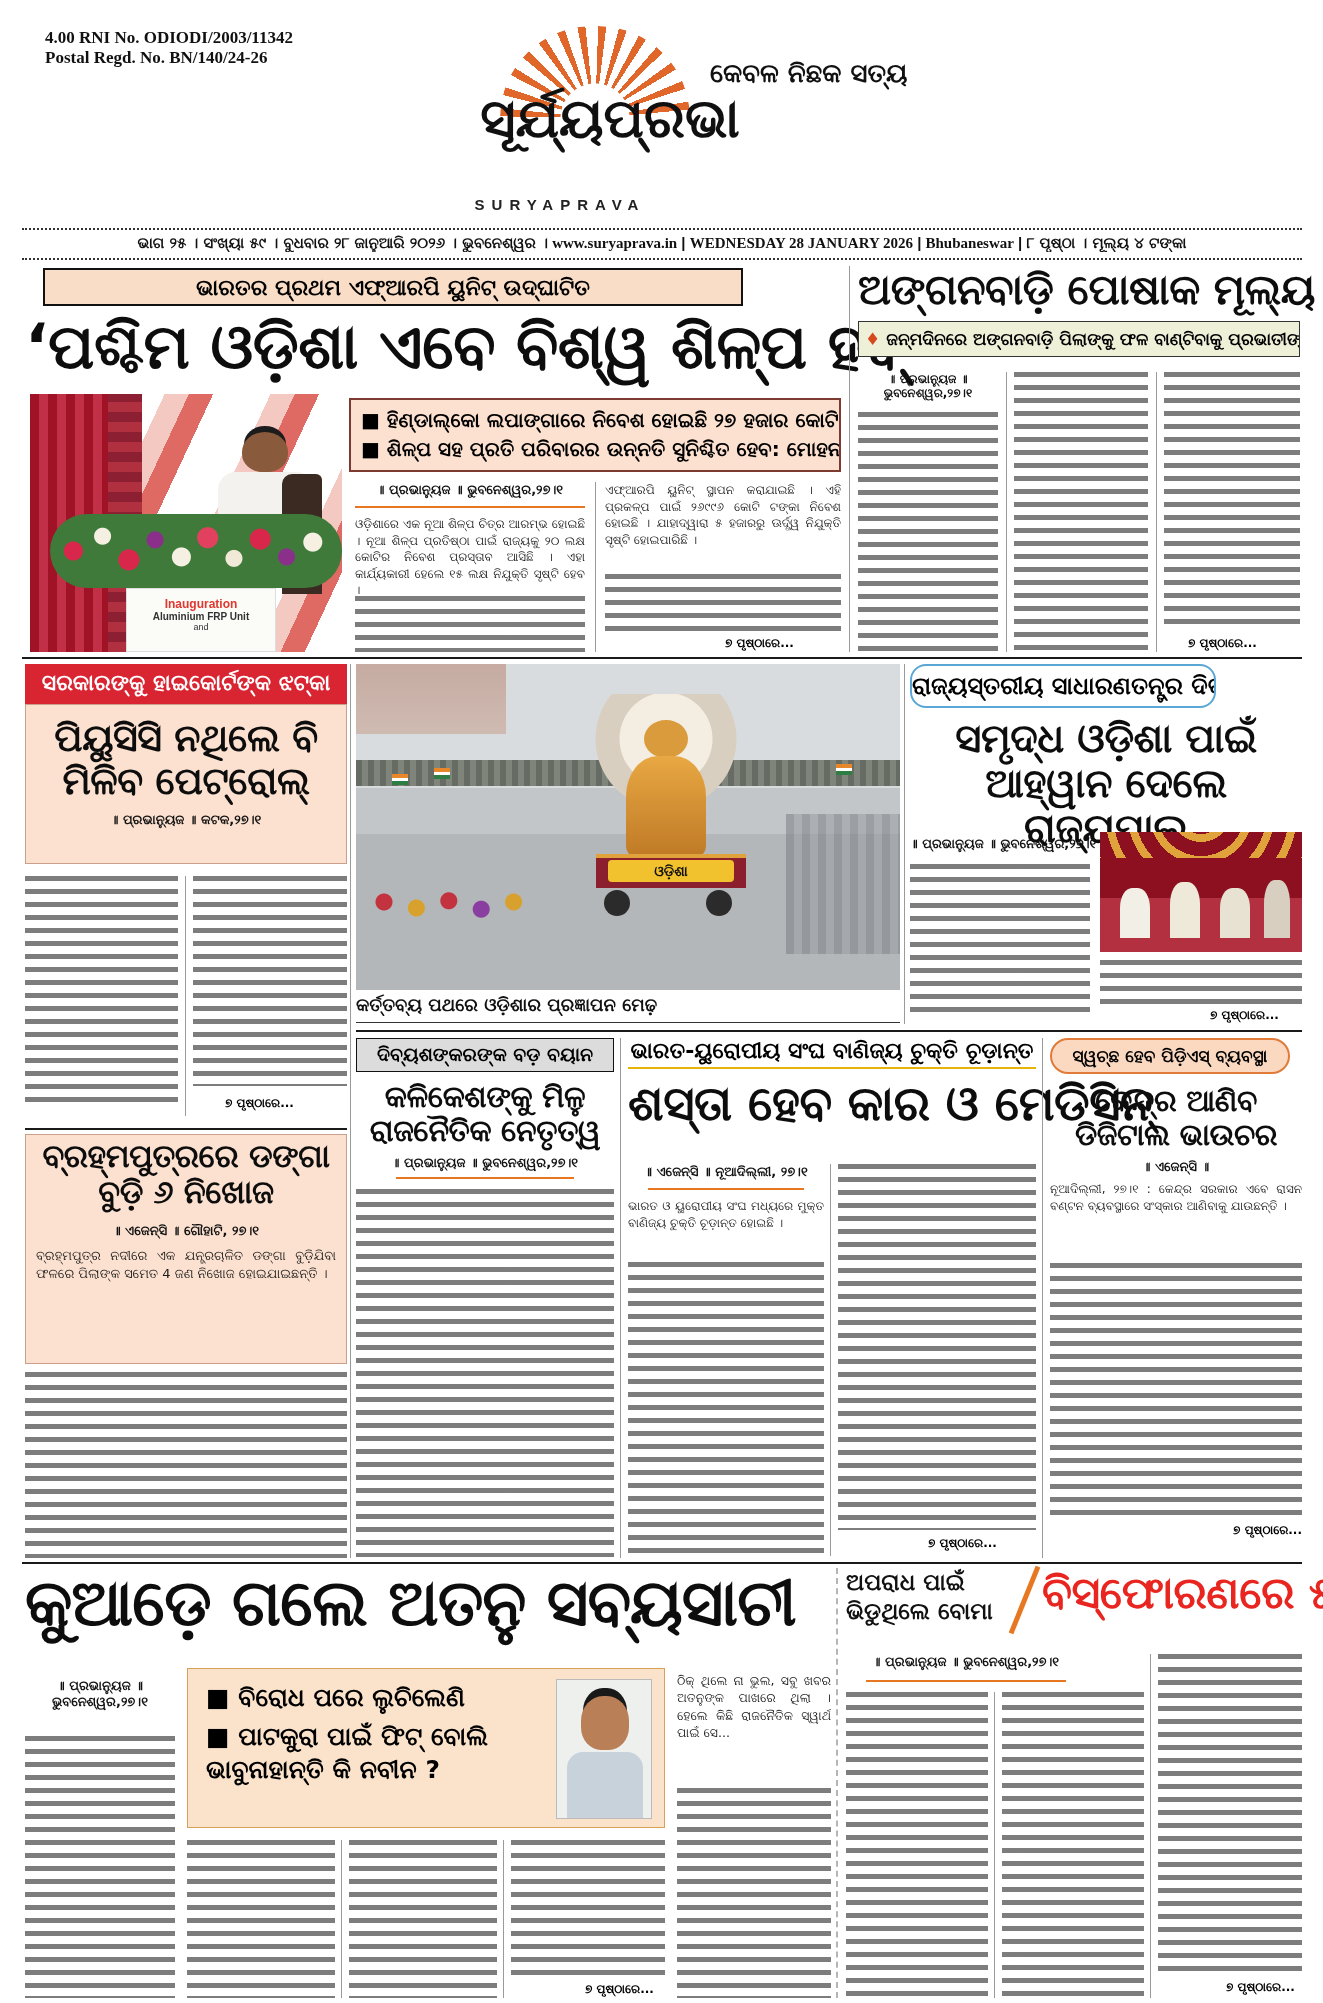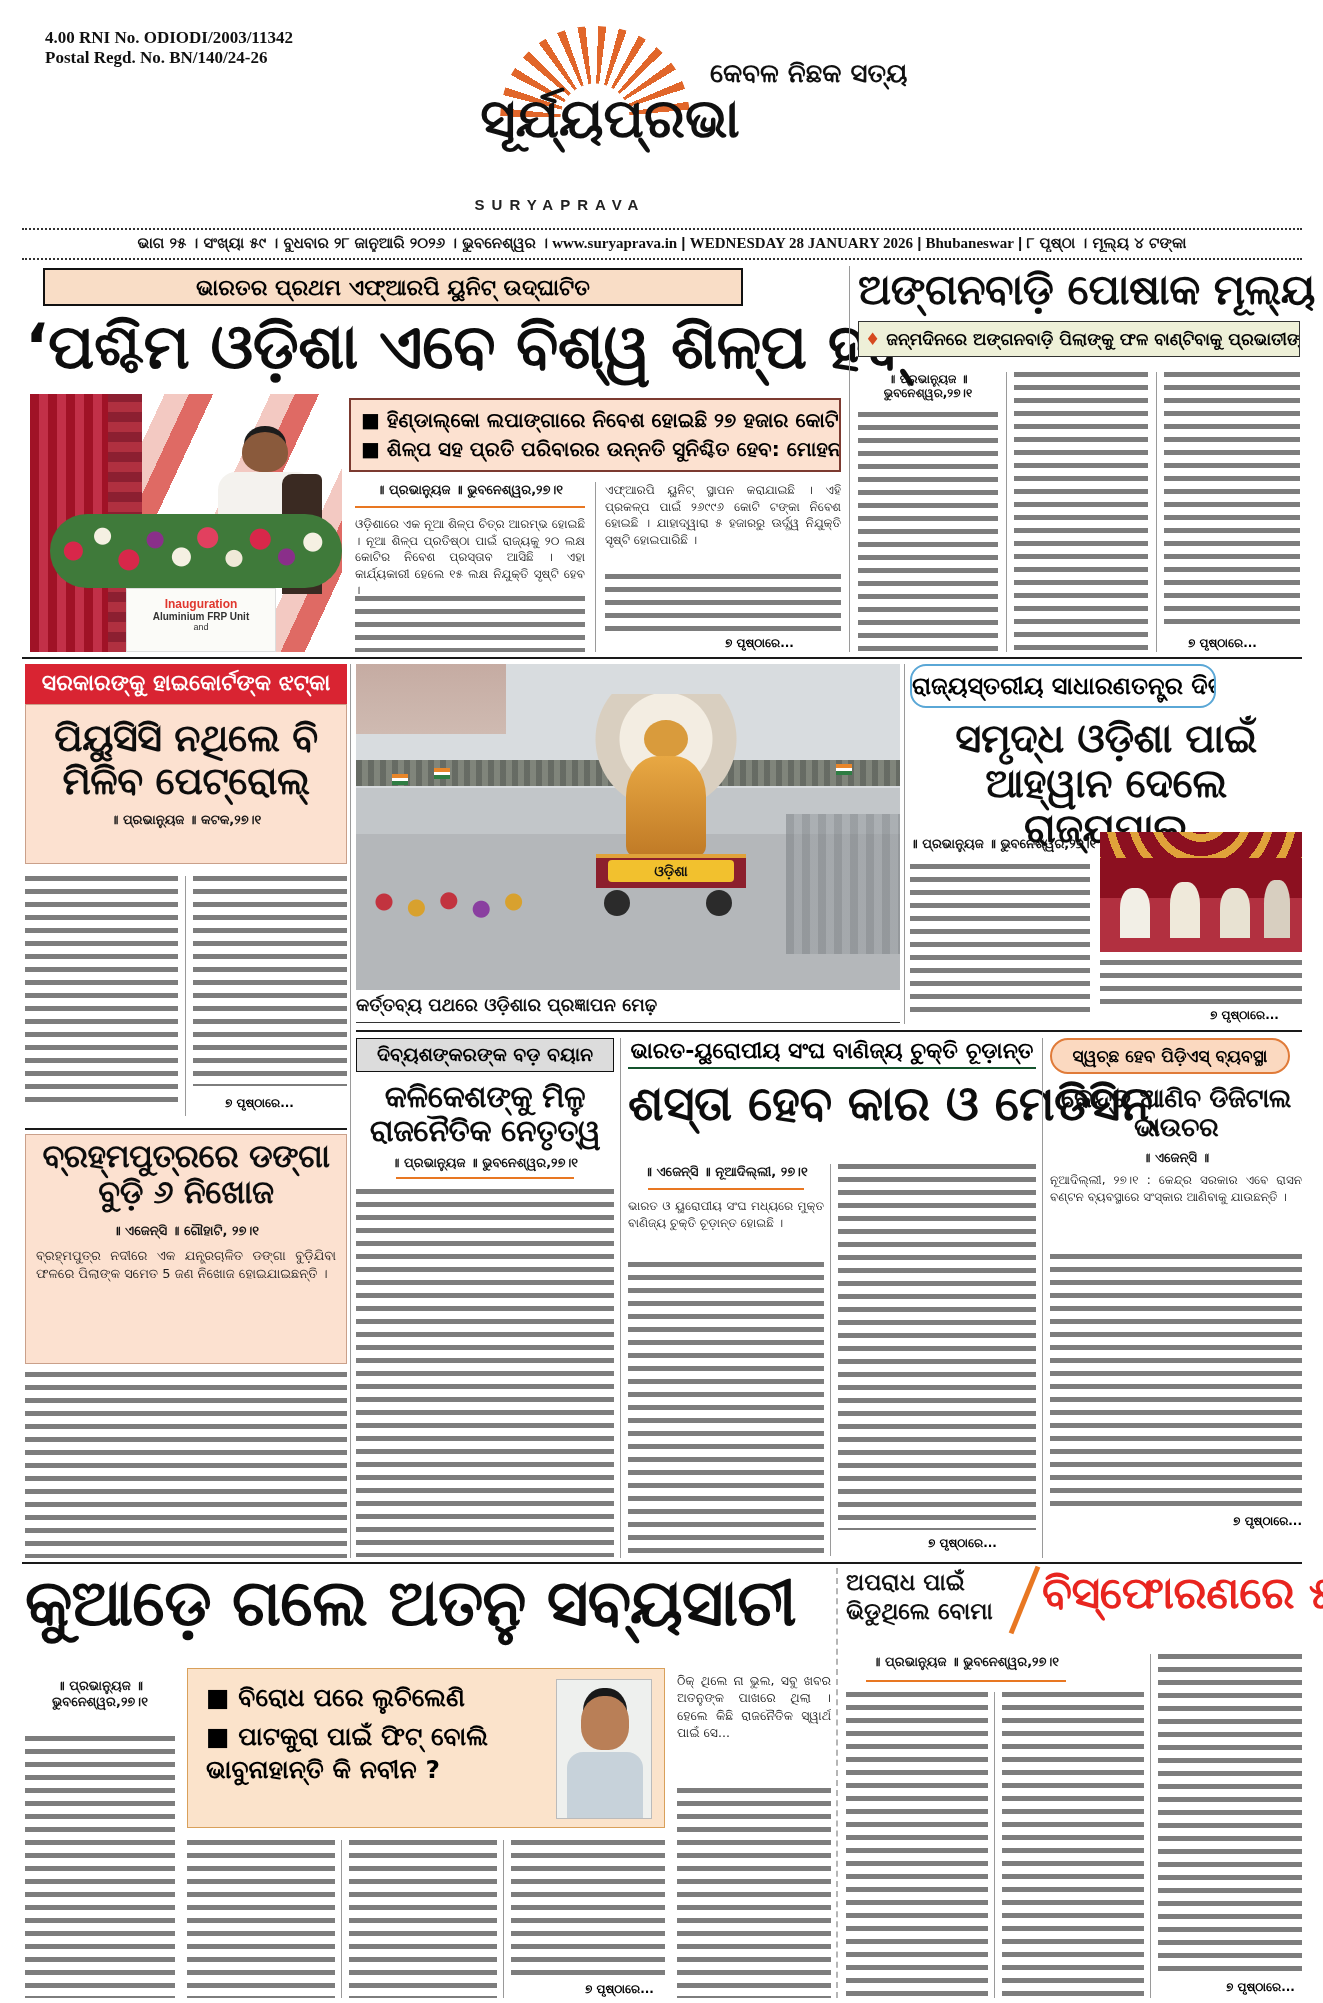--- a/index.html
+++ b/index.html
@@ -181,52 +181,52 @@
     <div class="abs odia cont" style="left:300px; top:344px;">୭ ପୃଷ୍ଠାରେ...</div>
   </div>
 
   <div class="abs hrule" style="left:356px; top:1030px; width:946px; height:1.5px;"></div>
   <div class="abs hrule" style="left:25px; top:1128px; width:322px; height:1.5px;"></div>
 
   <div class="abs" style="left:25px; top:1134px; width:322px; height:424px;">
     <div class="peach-box" style="height:230px; border:1px solid #caa08a; overflow:hidden;">
       <div class="odia hl center" style="font-size:32px; padding-top:4px;">ବ୍ରହ୍ମପୁତ୍ରରେ ଡଙ୍ଗା ବୁଡ଼ି ୬ ନିଖୋଜ</div>
       <div class="odia dateline" style="margin-top:12px;">॥ ଏଜେନ୍ସି ॥ ଗୌହାଟି, ୨୭।୧</div>
-      <div class="odia body-txt" style="padding:8px 10px 0 10px; font-size:13px;">ବ୍ରହ୍ମପୁତ୍ର ନଦୀରେ ଏକ ଯନ୍ତ୍ରଚାଳିତ ଡଙ୍ଗା ବୁଡ଼ିଯିବା ଫଳରେ ପିଲାଙ୍କ ସମେତ 5 ଜଣ ନିଖୋଜ ହୋଇଯାଇଛନ୍ତି ।</div>
+      <div class="odia body-txt" style="padding:8px 10px 0 10px; font-size:13px;">ବ୍ରହ୍ମପୁତ୍ର ନଦୀରେ ଏକ ଯନ୍ତ୍ରଚାଳିତ ଡଙ୍ଗା ବୁଡ଼ିଯିବା ଫଳରେ ପିଲାଙ୍କ ସମେତ 4 ଜଣ ନିଖୋଜ ହୋଇଯାଇଛନ୍ତି ।</div>
     </div>
     <div class="greek" style="margin-top:8px; height:186px;"></div>
   </div>
 
   <div class="abs" style="left:356px; top:1038px; width:258px; height:520px;">
     <div class="odia center nowrap" style="height:34px; background:#dcdcdc; border:1.5px solid #111; font-size:19px; font-weight:bold; line-height:31px; overflow:hidden;">ଦିବ୍ୟଶଙ୍କରଙ୍କ ବଡ଼ ବୟାନ</div>
     <div class="odia hl center" style="margin-top:8px; font-size:30px;">କଳିକେଶଙ୍କୁ ମିଳୁ ରାଜନୈତିକ ନେତୃତ୍ୱ</div>
     <div class="odia dateline" style="margin-top:8px;">॥ ପ୍ରଭାନ୍ୟୁଜ ॥ ଭୁବନେଶ୍ୱର,୨୭।୧</div>
     <div class="orange-rule" style="margin:6px 40px 0 40px;"></div>
     <div class="greek" style="margin-top:10px; height:368px;"></div>
   </div>
 
   <div class="abs vrule" style="left:620px; top:1038px; height:520px;"></div>
 
   <div class="abs" style="left:628px; top:1038px; width:408px; height:520px;">
-    <div class="odia center nowrap" style="font-size:22px; font-weight:bold; border-bottom:2px solid #14532d; padding-bottom:4px; overflow:hidden;">ଭାରତ-ୟୁରୋପୀୟ ସଂଘ ବାଣିଜ୍ୟ ଚୁକ୍ତି ଚୂଡ଼ାନ୍ତ</div>
+    <div class="odia center nowrap" style="font-size:22px; font-weight:bold; border-bottom:2px solid #eab308; padding-bottom:4px; overflow:hidden;">ଭାରତ-ୟୁରୋପୀୟ ସଂଘ ବାଣିଜ୍ୟ ଚୁକ୍ତି ଚୂଡ଼ାନ୍ତ</div>
     <div class="odia hl center nowrap" style="margin-top:8px; font-size:48px;">ଶସ୍ତା ହେବ କାର ଓ ମେଡିସିନ୍</div>
     <div class="odia dateline abs" style="left:0; top:126px; width:196px;">॥ ଏଜେନ୍ସି ॥ ନୂଆଦିଲ୍ଲୀ, ୨୭।୧</div>
     <div class="orange-rule abs" style="left:20px; top:150px; width:156px;"></div>
     <div class="abs odia body-txt" style="left:0; top:160px; width:196px; height:80px;">ଭାରତ ଓ ୟୁରୋପୀୟ ସଂଘ ମଧ୍ୟରେ ମୁକ୍ତ ବାଣିଜ୍ୟ ଚୁକ୍ତି ଚୂଡ଼ାନ୍ତ ହୋଇଛି ।</div>
     <div class="abs greek" style="left:0; top:224px; width:196px; height:294px;"></div>
     <div class="abs vrule" style="left:202px; top:126px; height:392px;"></div>
     <div class="abs greek" style="left:210px; top:126px; width:198px; height:366px;"></div>
     <div class="abs odia cont" style="left:300px; top:498px;">୭ ପୃଷ୍ଠାରେ...</div>
   </div>
 
   <div class="abs vrule" style="left:1042px; top:1038px; height:520px;"></div>
 
   <div class="abs" style="left:1050px; top:1038px; width:252px; height:520px;">
     <div class="odia center nowrap" style="width:240px; height:36px; background:#fbd9c0; border:2px solid #e07b39; border-radius:20px; font-size:17px; font-weight:bold; line-height:33px; overflow:hidden;">ସ୍ୱଚ୍ଛ ହେବ ପିଡ଼ିଏସ୍ ବ୍ୟବସ୍ଥା</div>
-    <div class="odia hl center" style="margin-top:10px; font-size:26px;">କେନ୍ଦ୍ର ଆଣିବ ଡିଜିଟାଲ ଭାଉଚର</div>
+    <div class="odia hl center" style="margin-top:10px; font-size:30px;">କେନ୍ଦ୍ର ଆଣିବ ଡିଜିଟାଲ ଭାଉଚର</div>
     <div class="odia dateline" style="margin-top:8px;">॥ ଏଜେନ୍ସି ॥</div>
     <div class="odia body-txt" style="margin-top:6px; height:78px;">ନୂଆଦିଲ୍ଲୀ, ୨୭।୧ : କେନ୍ଦ୍ର ସରକାର ଏବେ ରାସନ ବଣ୍ଟନ ବ୍ୟବସ୍ଥାରେ ସଂସ୍କାର ଆଣିବାକୁ ଯାଉଛନ୍ତି ।</div>
     <div class="greek" style="margin-top:4px; height:252px;"></div>
     <div class="odia cont" style="margin-top:8px; text-align:right;">୭ ପୃଷ୍ଠାରେ...</div>
   </div>
 
   <div class="abs hrule" style="left:22px; top:1562px; width:1280px;"></div>
 
   <div class="abs" style="left:25px; top:1568px; width:806px; height:430px;">
     <div class="odia hl nowrap" style="font-size:64px; letter-spacing:-1px;">କୁଆଡ଼େ ଗଲେ ଅତନୁ ସବ୍ୟସାଚୀ</div>

